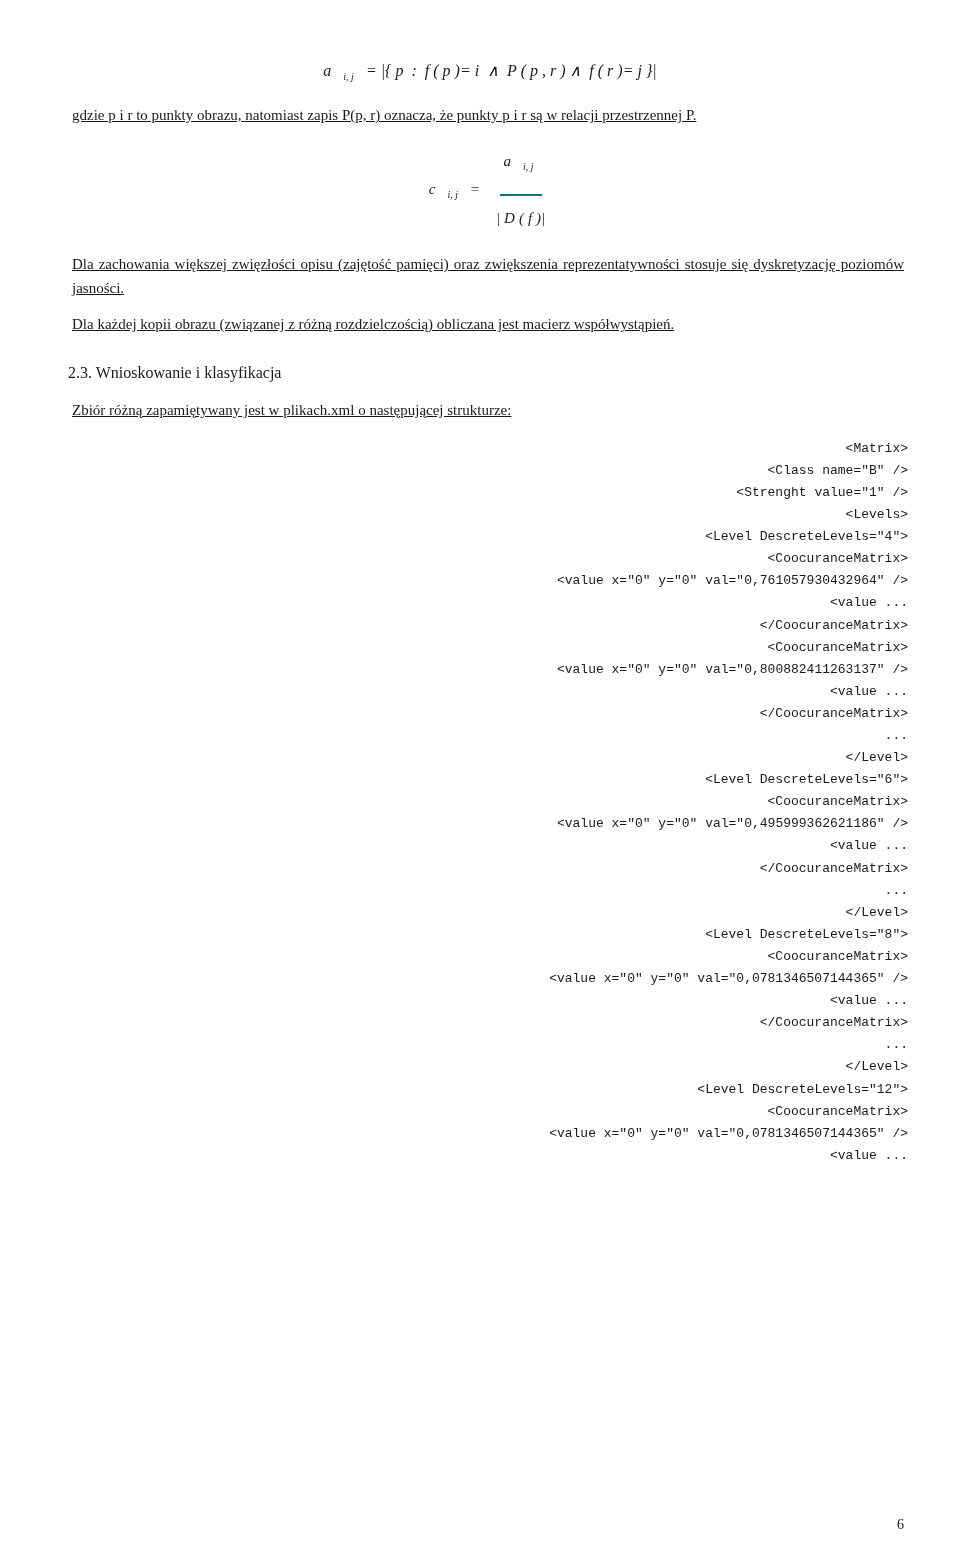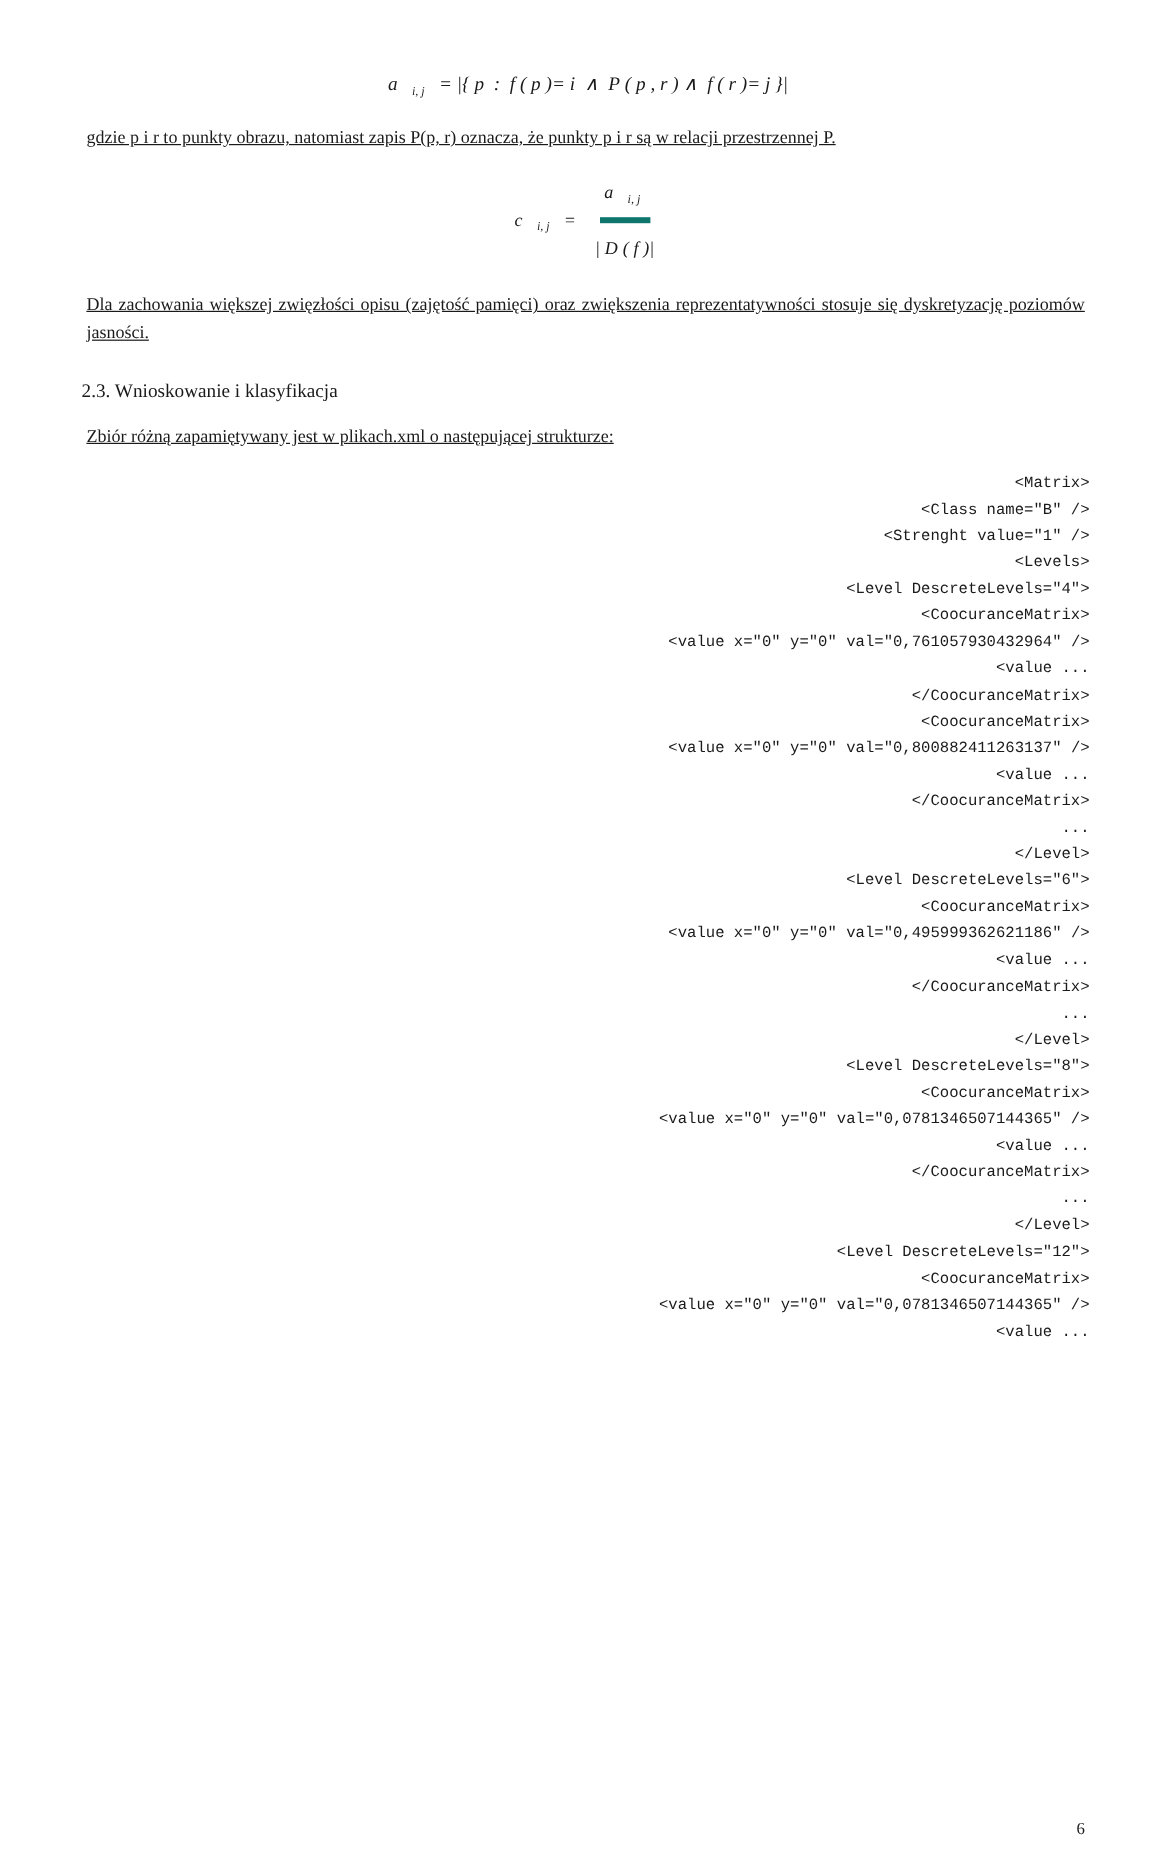--- a/index.html
+++ b/index.html
@@ -46,22 +46,22 @@
     }
 
     .fraction-part {
       display: inline-flex;
       flex-direction: column;
       align-items: center;
       margin: 0 6px;
     }
 
     .fraction-numerator {
-      border-bottom: 5px solid #0f766e;
-      padding-bottom: 6px;
+      border-bottom: 2px solid #0f766e;
+      padding-bottom: 19px;
       font-style: italic;
     }
 
     .fraction-denominator {
       padding-top: 2px;
       font-style: italic;
     }
 
     .fraction-label {
       font-style: italic;
@@ -124,20 +124,21 @@
       </span>
       <span class="fraction-denominator math-formula">
         |<i>D</i>(<i>f</i>)|
       </span>
     </div>
   </div>
 
 
   <p>Dla zachowania większej zwięzłości opisu (zajętość pamięci) oraz zwiększenia reprezentatywności stosuje się dyskretyzację poziomów jasności.</p>
 
+  <p>Dla każdej kopii obrazu (związanej z różną rozdzielczością) obliczana jest macierz współwystąpień.</p>
 
   <div class="section-heading">2.3. Wnioskowanie i klasyfikacja</div>
 
 
   <p>Zbiór różną zapamiętywany jest w plikach.xml o następującej strukturze:</p>
 
   <div class="code-block">&lt;Matrix&gt;
   &lt;Class name="B" /&gt;
   &lt;Strenght value="1" /&gt;
   &lt;Levels&gt;

